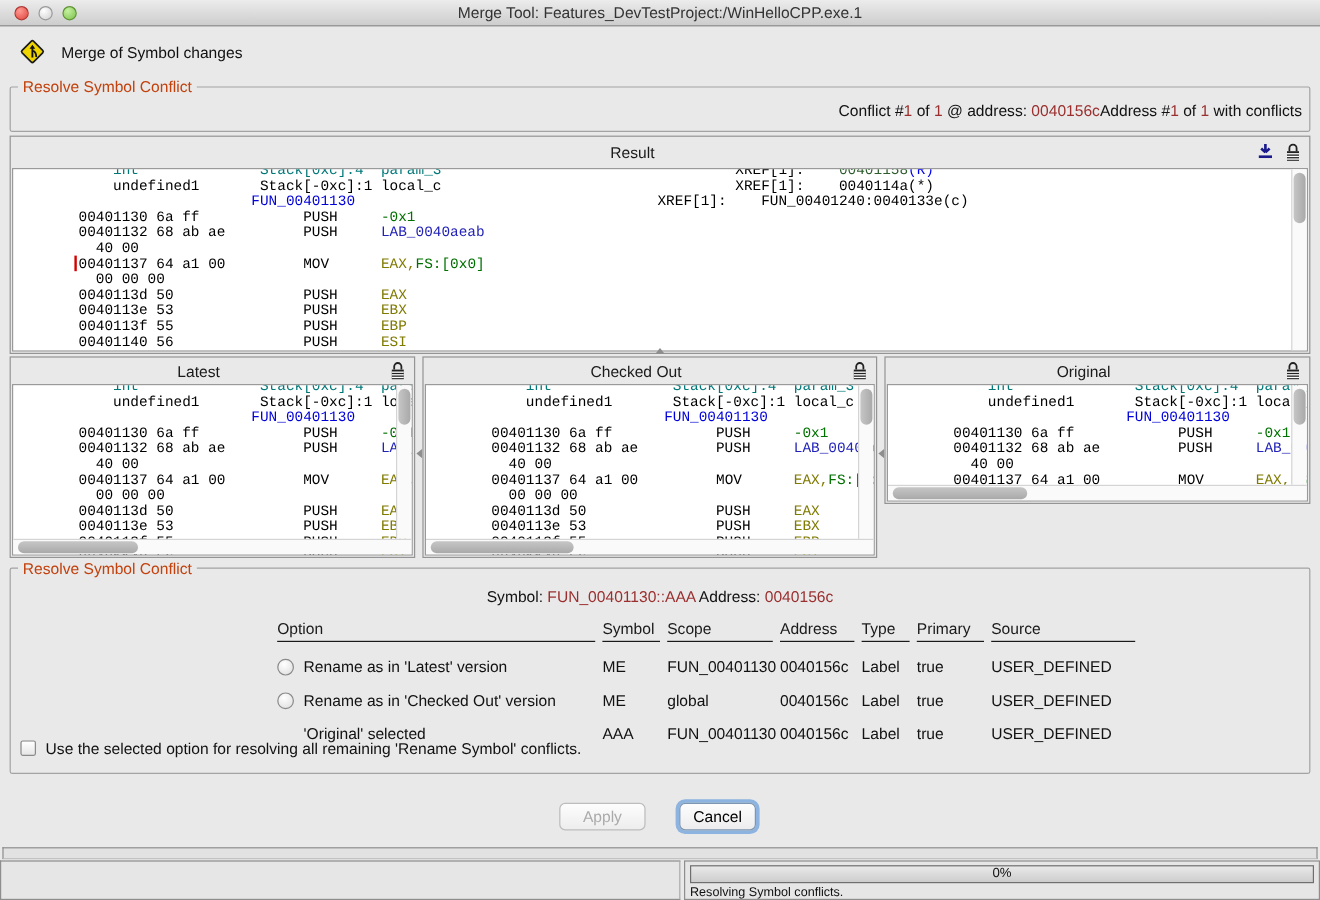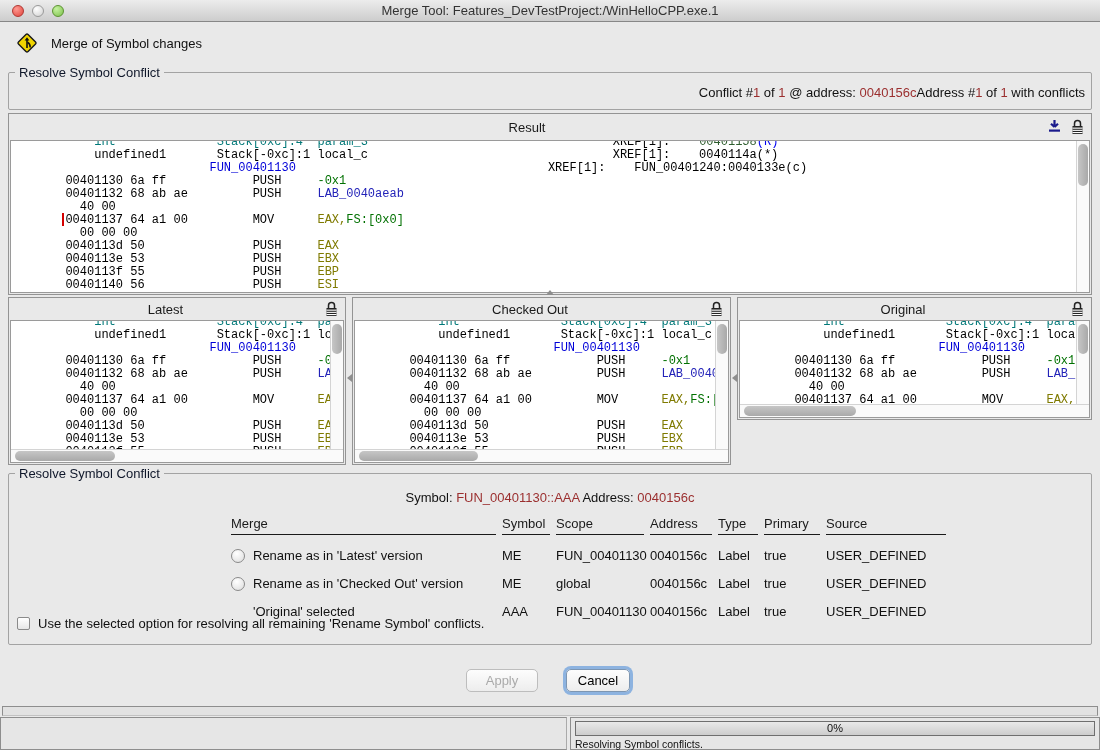--- a/index.html
+++ b/index.html
@@ -15,21 +15,21 @@
     font-size:13px;color:#333;}
   .tl{position:absolute;top:5px;width:12px;height:12px;border-radius:50%;}
   .tl.red{left:12px;background:radial-gradient(circle at 35% 30%,#ff9a92,#e0443c);border:1px solid #b03732;}
   .tl.gray{left:32px;background:radial-gradient(circle at 35% 30%,#ffffff,#cfcfcf);border:1px solid #9a9a9a;}
   .tl.green{left:52px;background:radial-gradient(circle at 35% 30%,#c5f2a0,#7cc04b);border:1px solid #5d9332;}
   
   .banner{position:absolute;left:16px;top:32px;height:22px;display:flex;align-items:center;gap:13px;}
   .merge-ico{width:22px;height:22px;}
   
   .fieldset{position:absolute;border:1px solid #a3a3a3;border-radius:2px;}
-  .fieldset>.legend{position:absolute;top:-8px;left:6px;background:#e9e9e9;padding:0 4px;color:#0f172a;}
+  .fieldset>.legend{position:absolute;top:-8px;left:6px;background:#e9e9e9;padding:0 4px;color:#c2410c;}
   #fs-top{left:8px;right:8px;top:72px;height:38px;}
   #fs-top .row{position:absolute;left:6px;right:6px;top:12px;display:flex;justify-content:flex-end;}
   .red{color:#9b2f2f;}
   
   .panel{position:absolute;border:1px solid #949494;background:#e9e9e9;}
   .panel .phead{position:absolute;left:0;right:0;top:0;display:flex;align-items:center;padding:0 6px;text-align:center;}
   .panel .phead .plabel{flex:1;color:#1a1a1a;}
   .picon{width:15px;height:16px;margin-left:8px;flex:none;}
   .viewport{position:absolute;background:#fff;border:1px solid #9a9a9a;overflow:hidden;}
   pre{font-family:"Liberation Mono","DejaVu Sans Mono",monospace;font-size:12px;line-height:13px;
@@ -210,21 +210,21 @@
       <div class="hthumb" style="width:32%"></div>
     </div>
   </div>
 </div>
 
 <div class="fieldset" id="fs-bottom">
   <span class="legend">Resolve Symbol Conflict</span>
   <div class="symline"><span>Symbol: </span><span class="red">FUN_00401130::AAA</span><span>   Address: </span><span class="red">0040156c</span></div>
   <div class="opt-table">
     <div class="hrow">
-      <span class="hcell c-option">Merge</span>
+      <span class="hcell c-option">Option</span>
       <span class="hcell c-symbol">Symbol</span>
       <span class="hcell c-scope">Scope</span>
       <span class="hcell c-address">Address</span>
       <span class="hcell c-type">Type</span>
       <span class="hcell c-primary">Primary</span>
       <span class="hcell c-source">Source</span>
     </div>
     <div id="option-rows">
         <div class="orow">
           <div class="cell c-option" style="display: flex; align-items: center;">

